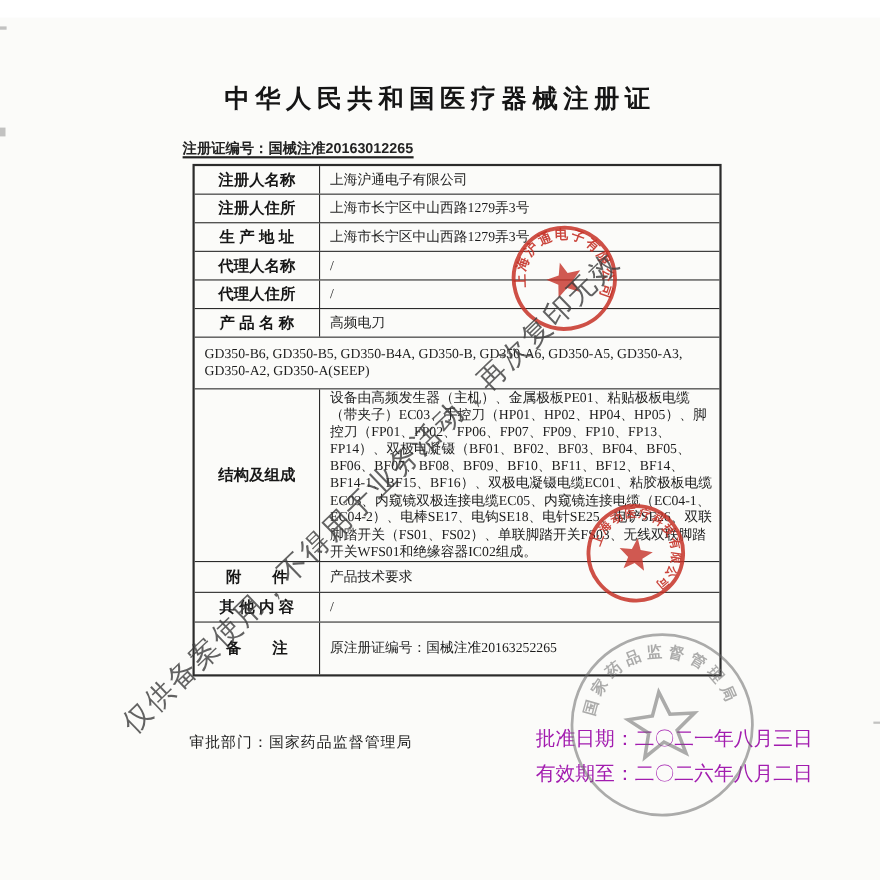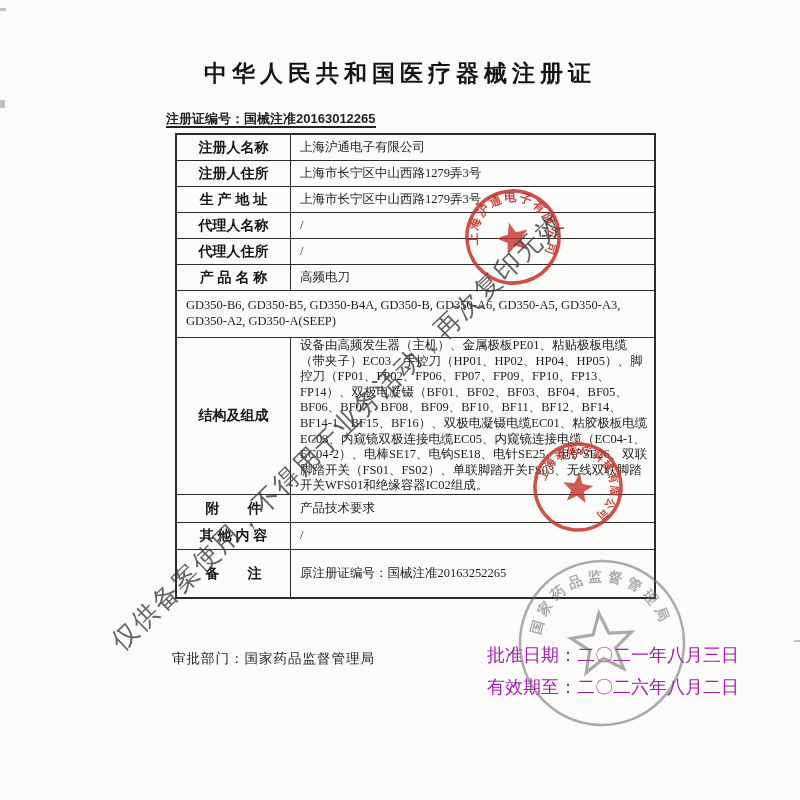--- a/index.html
+++ b/index.html
@@ -7,20 +7,21 @@
     width:800px;height:800px;
     background:#ffffff;
     font-family:"Liberation Serif", serif;
     color:var(--ink,#222);
     position:relative;
     overflow:hidden;
   }
   .page{
     position:absolute;inset:0;
     background:var(--paper,#fbfbf9);
+    margin-top:16px;
   }
   .title{
     position:absolute;top:58px;left:0;width:800px;
     text-align:center;
     font-family:"Liberation Sans", sans-serif;
     font-weight:700;font-size:23px;letter-spacing:5px;
     color:#151515;margin:0;
   }
   .certno-line{
     position:absolute;left:166px;top:110px;

